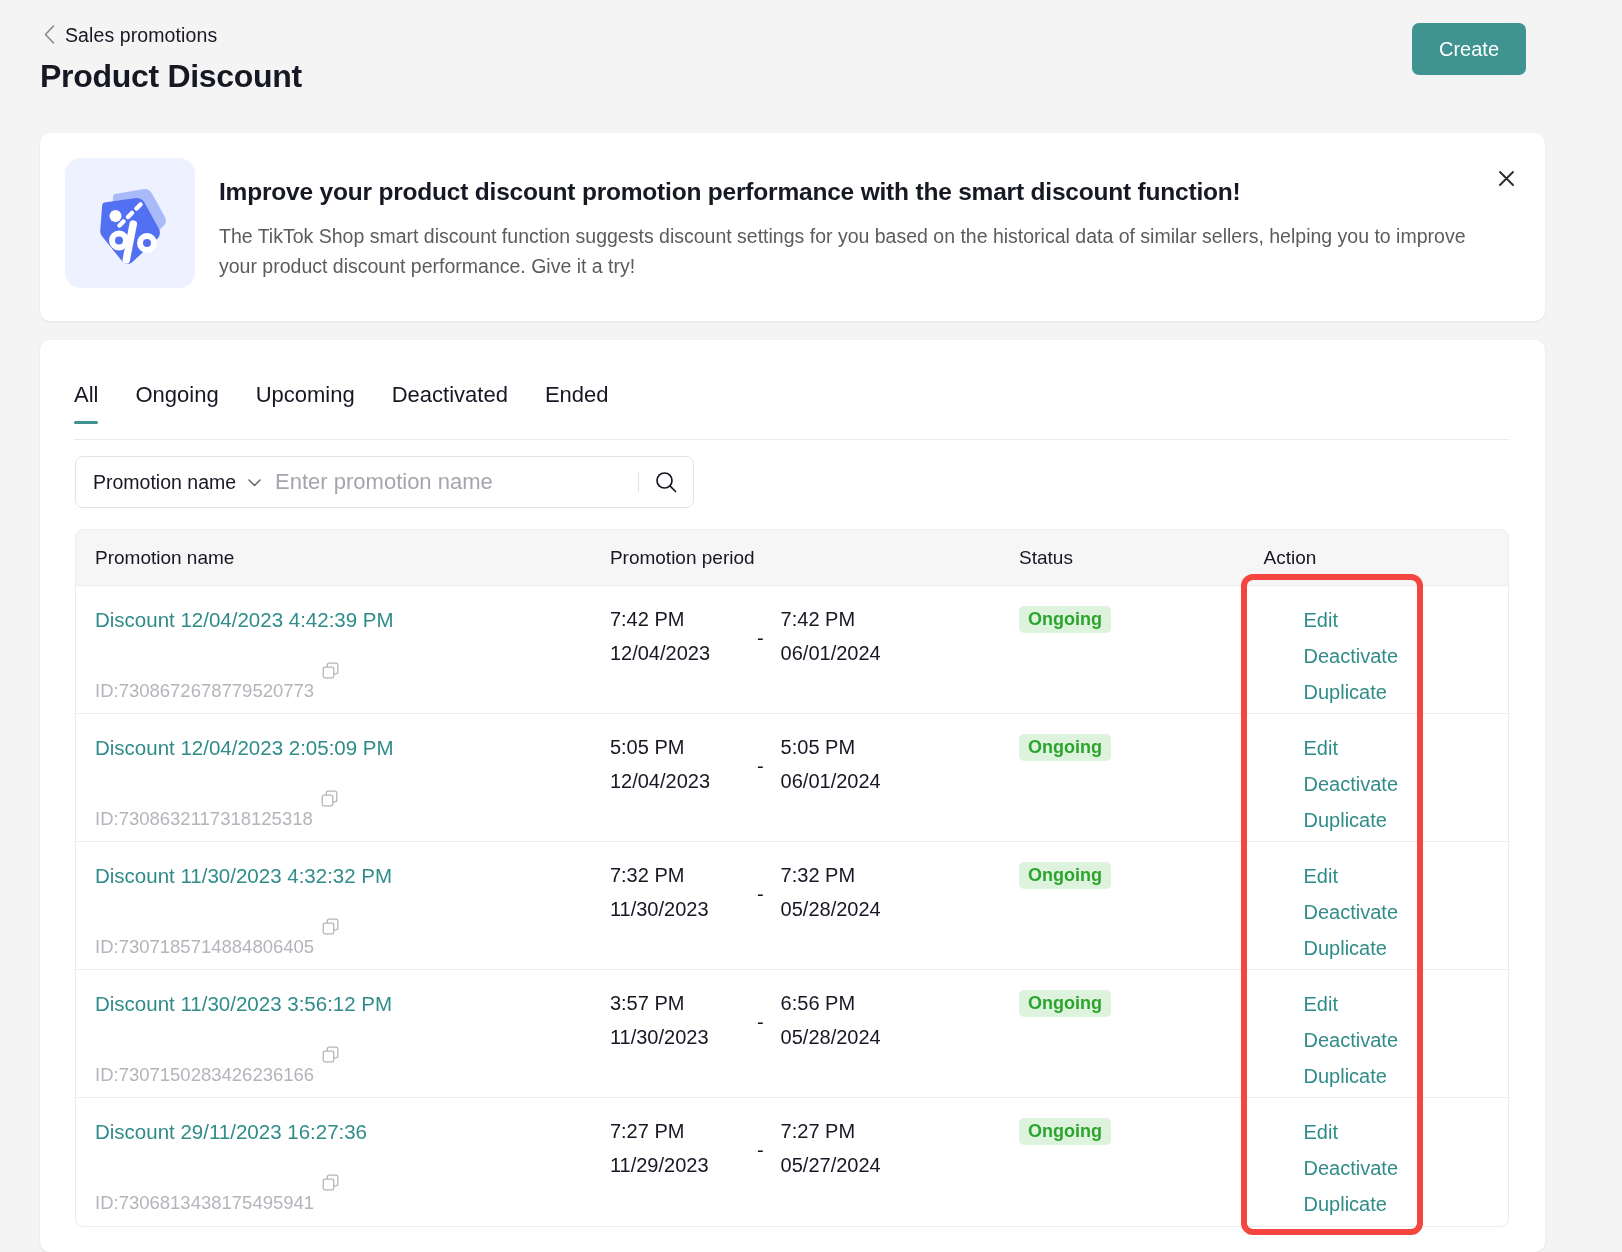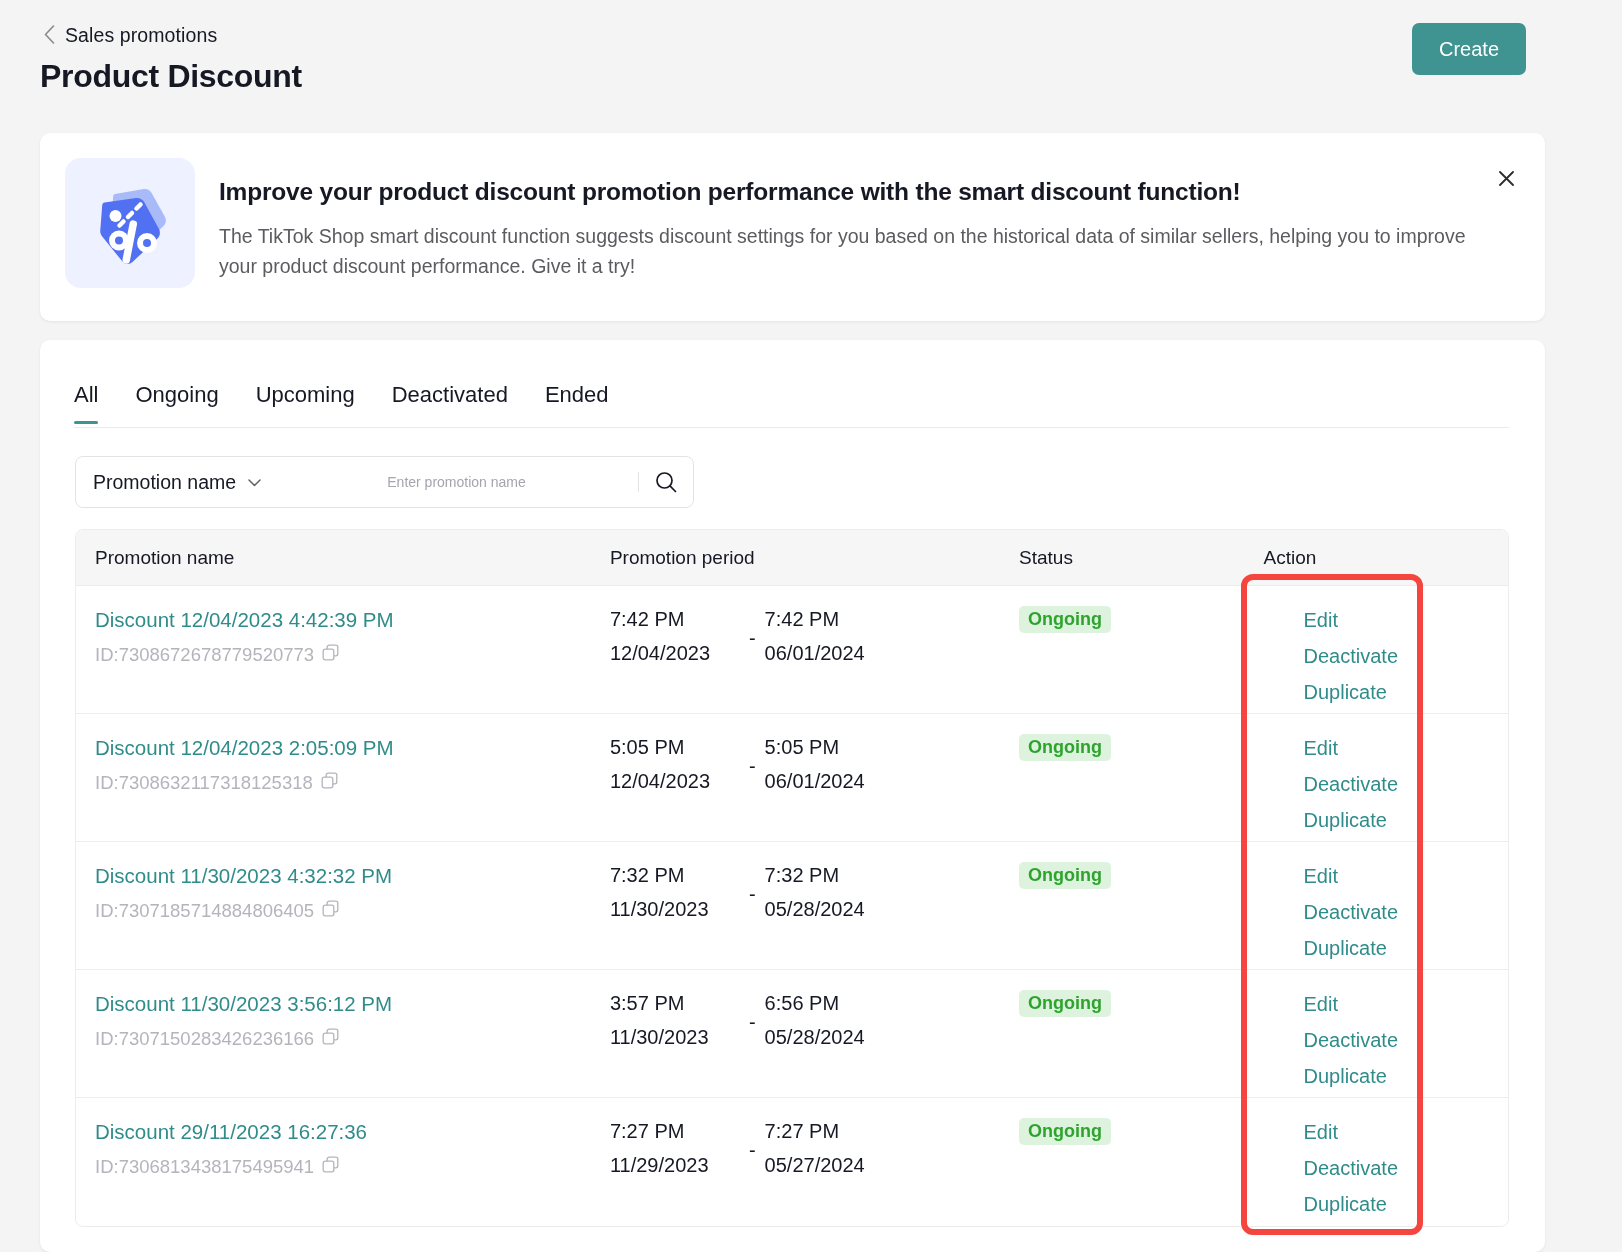--- a/index.html
+++ b/index.html
@@ -63,21 +63,21 @@
   .main-card {
     position: absolute; left: 40px; top: 340px; width: 1505px; height: 912px;
     background: #fff; border-radius: 10px;
     box-shadow: 0 1px 3px rgba(0,0,0,.07);
     overflow: hidden;
   }
 
   
   .tabs {
     position: absolute; left: 34px; top: 42px; display: flex; gap: 37px;
-    border-bottom: 1px solid #eaeaea; width: 1435px; padding-bottom: 4px;
+    border-bottom: 1px solid #eaeaea; width: 1435px; padding-bottom: 16px;
   }
   .tab {
     position: relative; font-size: 22px; color: #161823; padding-bottom: 15px;
     cursor: pointer; font-weight: 400; white-space: nowrap;
   }
   .tab.active { font-weight: 400; }
   .tab.active::after {
     content: ""; position: absolute; left: 0; right: 0; bottom: -1px;
     height: 3px; background: #3f9491; border-radius: 2px;
   }
@@ -89,23 +89,22 @@
     border: 1px solid #e3e3e5; border-radius: 8px;
     display: flex; align-items: center; background: #fff;
   }
   .sel-wrap {
     display: flex; align-items: center; gap: 12px; padding-left: 17px; cursor: pointer;
   }
   .sel-label { font-size: 19.5px; color: #161823; white-space: nowrap; }
   .chev { color: #61616a; font-size: 14px; line-height: 1; }
   .search-input {
     flex: 1; border: none; outline: none; background: transparent;
-    font-size: 14px; color: #c2410c; padding-left: 14px;
+    font-size: 22px; color: #c2410c; padding-left: 14px;
     font-family: "Liberation Sans", sans-serif;
-    text-align: center;
   }
   .search-input::placeholder { color: #a5a5ad; }
   .search-divider { width: 1px; height: 20px; background: #e3e3e5; }
   .search-icon-btn {
     width: 54px; height: 50px; display: flex; align-items: center;
     justify-content: center; cursor: pointer;
   }
 
   
   .table {
@@ -125,24 +124,24 @@
   .trow {
     display: flex; min-height: 128px; border-bottom: 1px solid #ededef;
     align-items: flex-start; padding-top: 20px;
   }
   .trow:last-child { border-bottom: none; }
 
   .promo-name {
     font-size: 20.5px; color: #2f8c8a; cursor: pointer; line-height: 1.35;
   }
   .promo-id-row { display: flex; align-items: center; gap: 8px; margin-top: 10px; }
-  .promo-id { font-size: 18.5px; color: #b4b4bb; }
+  .promo-id { font-size: 18.5px; color: #b4b4bb; margin-top: 36px; }
   .copy-icon { cursor: pointer; display: block; }
 
-  .period { display: flex; align-items: flex-end; gap: 0; }
+  .period { display: flex; align-items: flex-end; gap: 8px; }
   .period-col { display: flex; flex-direction: column; gap: 8px; }
   .period-t { font-size: 20px; color: #161823; line-height: 1.3; }
   .period-d { font-size: 20px; color: #161823; line-height: 1.3; }
   .period-dash {
     font-size: 20px; color: #161823; margin: 0 9px; align-self: center;
     position: relative; top: 2px;
   }
   .p-left { width: 130px; }
   .p-right { width: 150px; }
 

